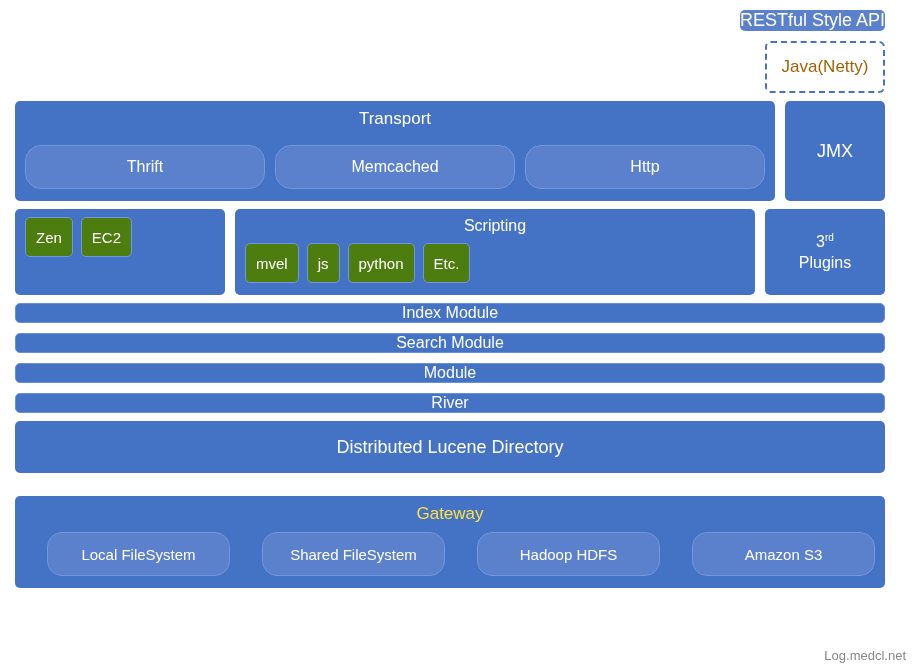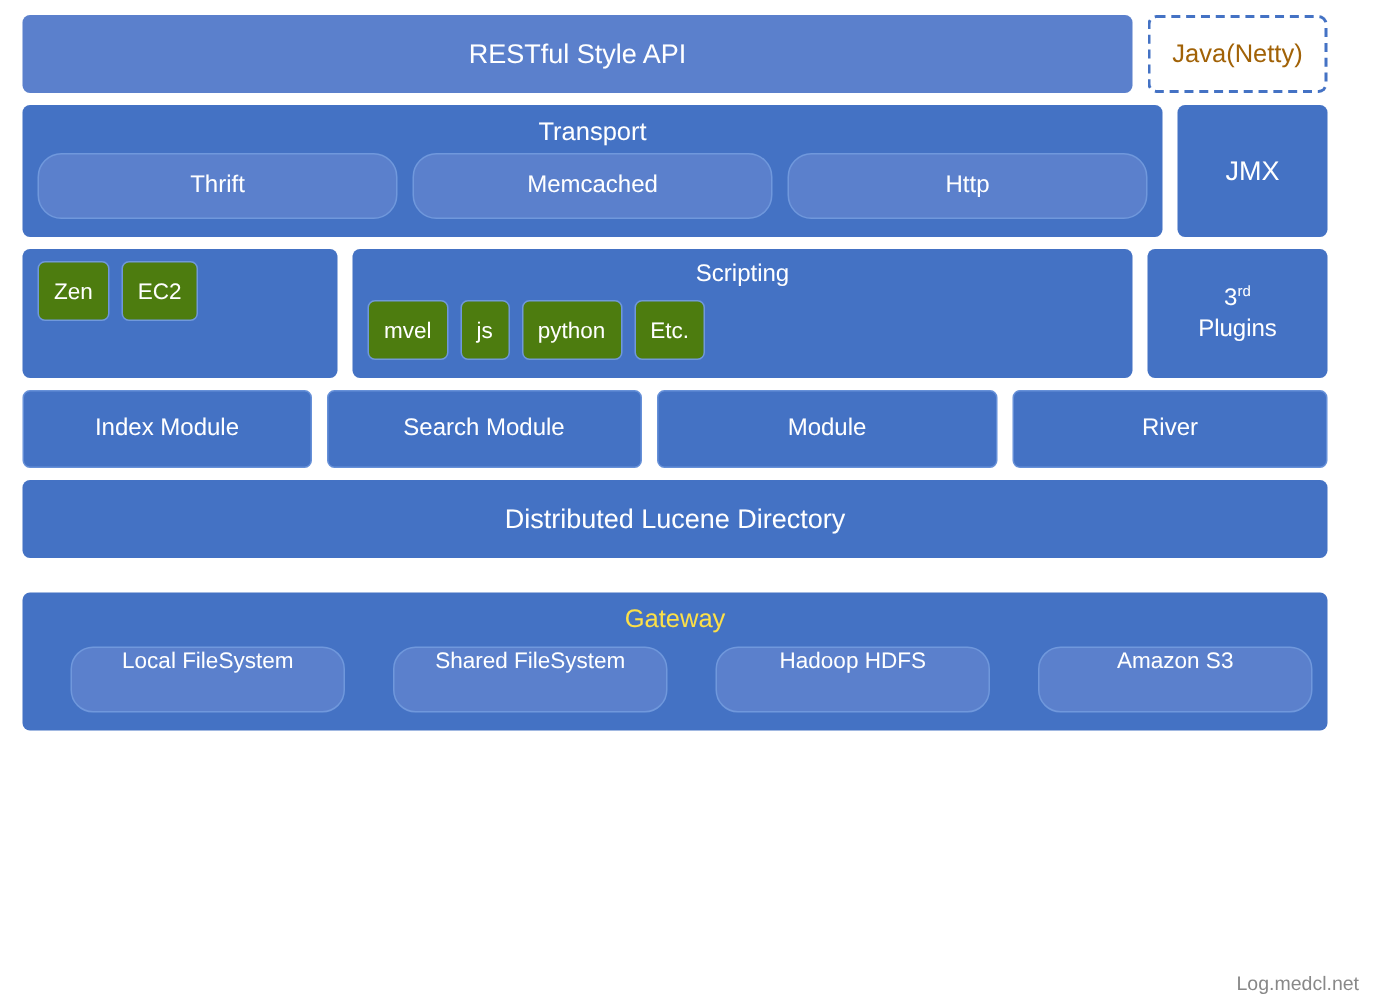--- a/index.html
+++ b/index.html
@@ -43,20 +43,21 @@
       font-weight: 400;
       text-align: center;
     }
 
     
     .row1 {
       display: flex;
       gap: 10px;
       margin-bottom: 8px;
       align-items: flex-end;
+      flex-direction: column;
     }
     .row1 .api-box {
       flex: 1;
       height: 52px;
       background-color: #5B80CC;
       color: #fff;
       border-radius: 5px;
       display: flex;
       align-items: center;
       justify-content: center;
@@ -77,21 +78,21 @@
     .transport-outer {
       flex: 1;
       background-color: #4472C4;
       border-radius: 5px;
       padding: 8px 10px 12px 10px;
     }
     .transport-title {
       color: #fff;
       font-size: 17px;
       text-align: center;
-      margin-bottom: 4px;
+      margin-bottom: 16px;
     }
     .transport-inner {
       display: flex;
       gap: 10px;
     }
     .transport-inner .inner-box {
       flex: 1;
       height: 44px;
       background-color: #5B80CC;
       border-radius: 16px;
@@ -170,20 +171,21 @@
     .plugins-box sup {
       font-size: 10px;
       vertical-align: super;
     }
 
     
     .row4 {
       display: flex;
       gap: 10px;
       margin-bottom: 8px;
+      flex-direction: column;
     }
     .module-box {
       height: 52px;
       background-color: #4472C4;
       color: #fff;
       border-radius: 5px;
       border: 1.5px solid #6690D8;
       display: flex;
       align-items: center;
       justify-content: center;
@@ -227,21 +229,21 @@
       gap: 10px;
     }
     .gateway-inner .inner-box {
       flex: 1;
       height: 44px;
       background-color: #5B80CC;
       border-radius: 15px;
       border: 1.5px solid #7098DC;
       color: #fff;
       display: flex;
-      align-items: flex-start;
+      align-items: center;
       justify-content: center;
       font-size: 15px;
       text-align: center;
       margin-left: 22px;
     }
 
     .watermark {
       position: absolute;
       bottom: 8px;
       right: 12px;

